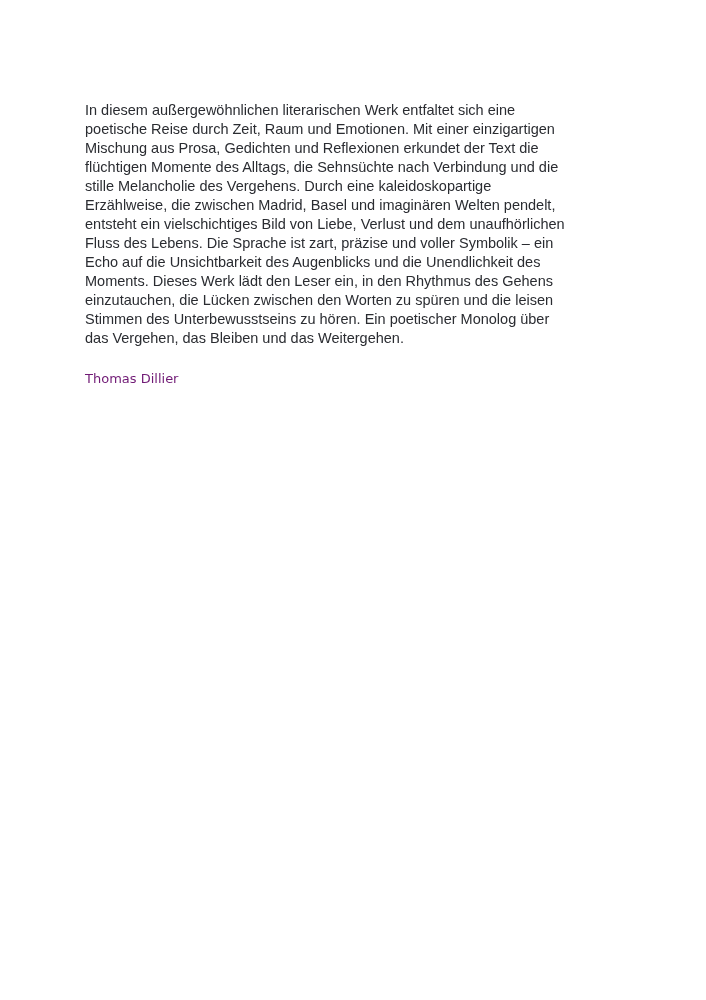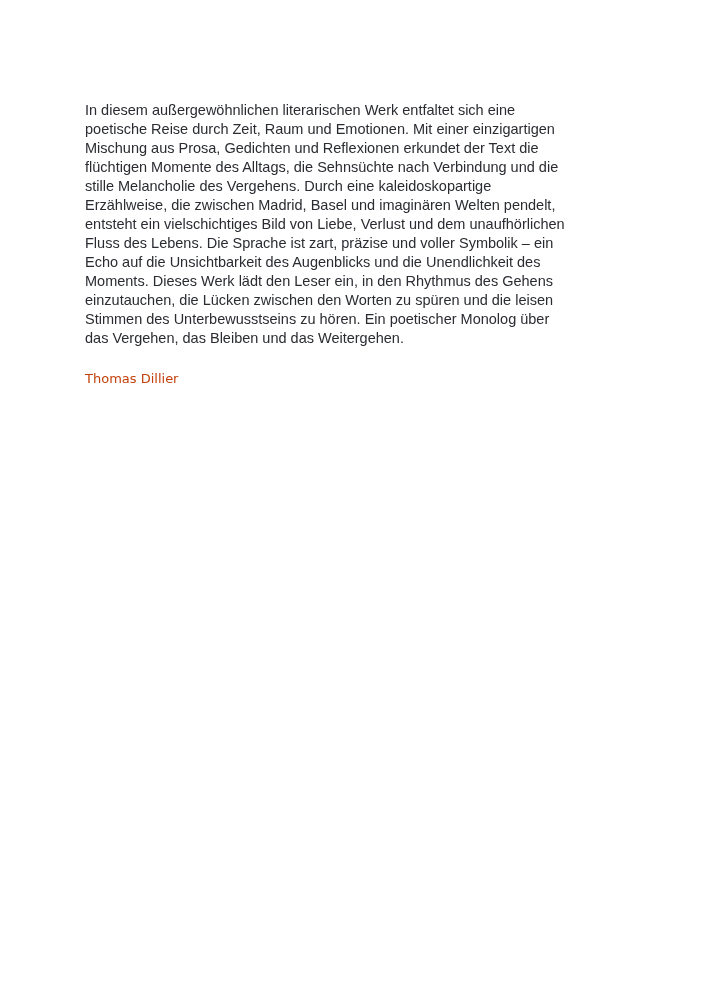--- a/index.html
+++ b/index.html
@@ -35,21 +35,21 @@
     white-space: pre-line;   
     letter-spacing: 0;
   }
   .author {
     position: absolute;
     left: 85px;
     top: 346px;
     margin: 0;
     font-size: 13px;
     line-height: 17px;
-    color: #c2410c;
+    color: #701a75;
     font-family: "DejaVu Sans", "Liberation Sans", sans-serif;
   }
 </style>
 </head>
 <body>
 
 <div class="page">
   <p class="description">In diesem außergewöhnlichen literarischen Werk entfaltet sich eine
 poetische Reise durch Zeit, Raum und Emotionen. Mit einer einzigartigen
 Mischung aus Prosa, Gedichten und Reflexionen erkundet der Text die

